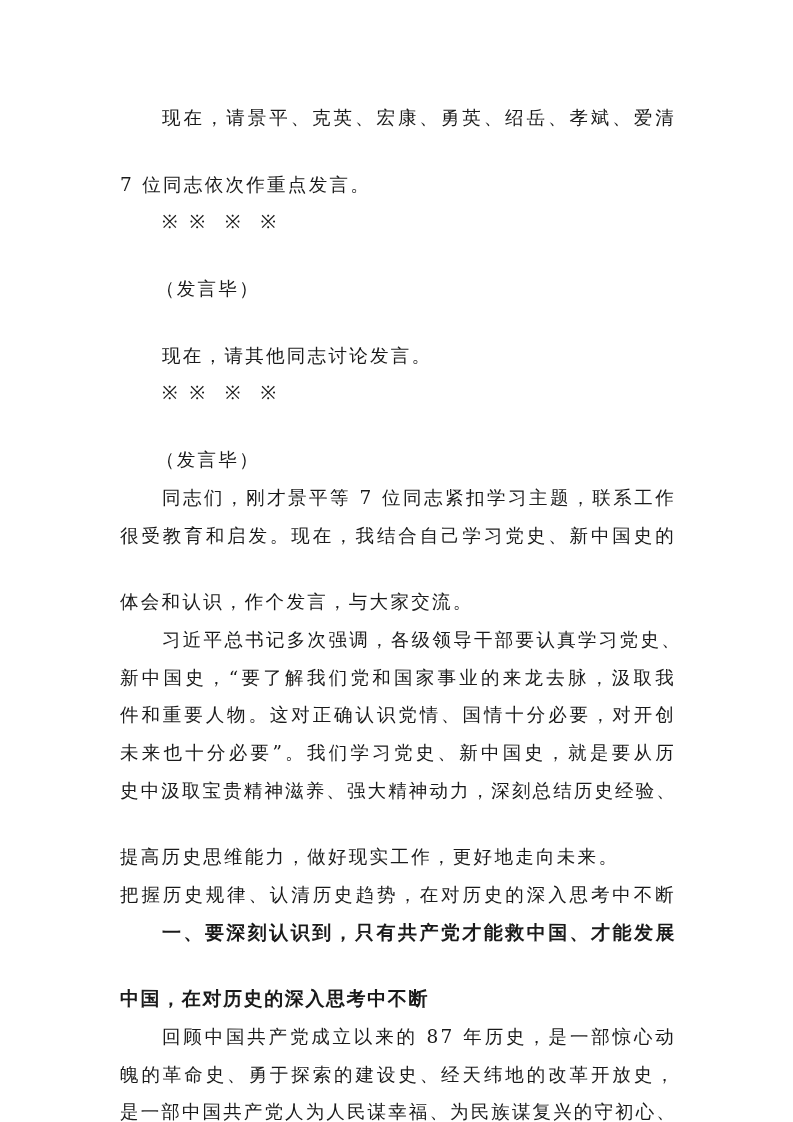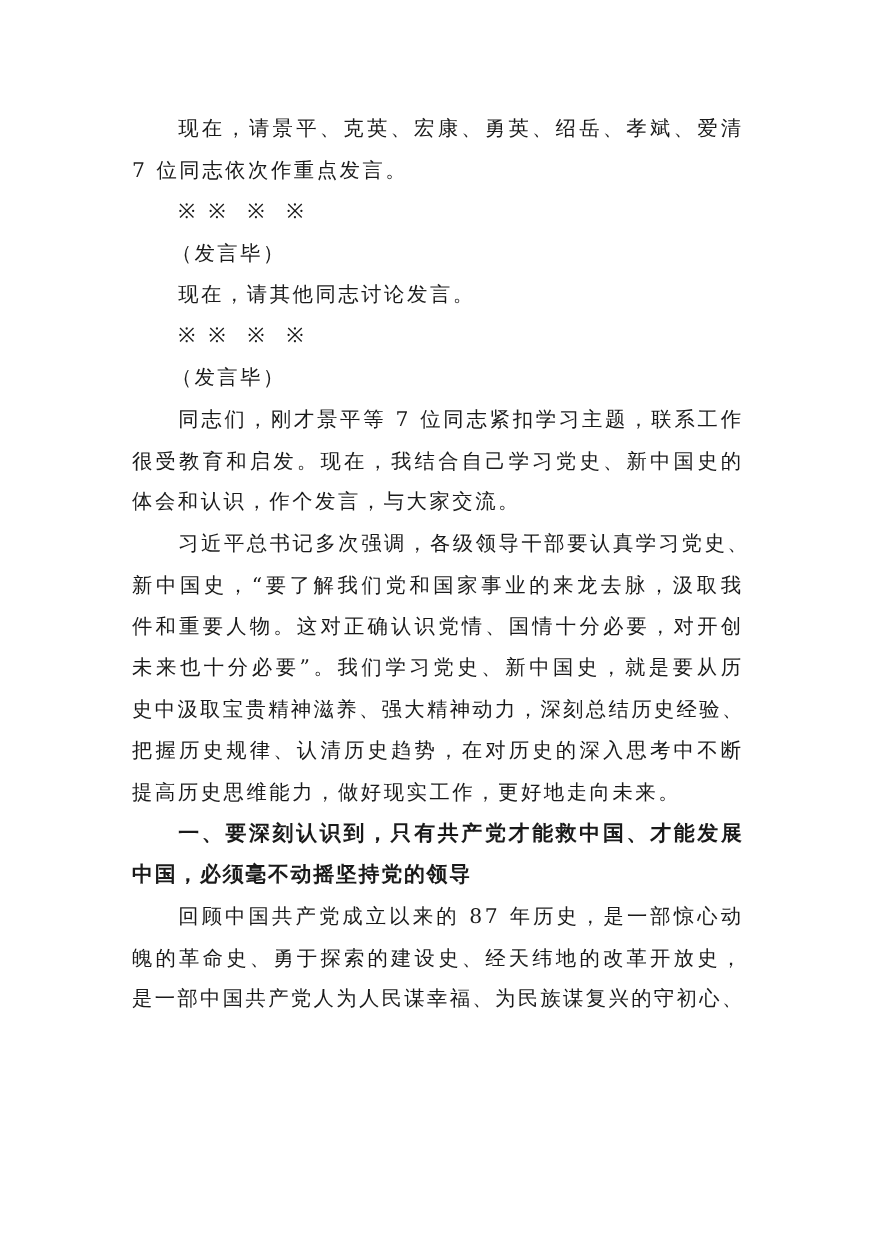--- a/index.html
+++ b/index.html
@@ -32,20 +32,21 @@
       height: 37.7px;
       line-height: 37.7px;
       font-size: 18.5px;
       white-space: nowrap;
       letter-spacing: 2.3px;
       text-align: justify;
       text-align-last: justify;
     }
     .line.last {
       text-align-last: left;
+      margin-top: 29px;
     }
     .indent {
       padding-left: 42px;
     }
     .heading {
       font-family: Liberation Serif, serif;
       font-weight: bold;
       letter-spacing: 1.6px;
       font-size: 19px;
     }
@@ -94,27 +95,27 @@
       <div class="line">很受教育和启发。现在，我结合自己学习党史、新中国史的</div>
       <div class="line last">体会和认识，作个发言，与大家交流。</div>
     </div>
 
     <div>
       <div class="line indent">习近平总书记多次强调，各级领导干部要认真学习党史、</div>
       <div class="line">新中国史，“要了解我们党和国家事业的来龙去脉，汲取我</div>
       <div class="line">件和重要人物。这对正确认识党情、国情十分必要，对开创</div>
       <div class="line">未来也十分必要”。我们学习党史、新中国史，就是要从历</div>
       <div class="line" style="letter-spacing:1.2px;">史中汲取宝贵精神滋养、强大精神动力，深刻总结历史经验、</div>
+      <div class="line last">提高历史思维能力，做好现实工作，更好地走向未来。</div>
       <div class="line">把握历史规律、认清历史趋势，在对历史的深入思考中不断</div>
-      <div class="line last">提高历史思维能力，做好现实工作，更好地走向未来。</div>
     </div>
 
     <div>
       <div class="line indent heading">一、要深刻认识到，只有共产党才能救中国、才能发展</div>
-      <div class="line heading last">中国，必须毫不动摇坚持党的领导</div>
+      <div class="line heading last">中国，在对历史的深入思考中不断</div>
     </div>
 
     <div>
       <div class="line indent">回顾中国共产党成立以来的 87 年历史，是一部惊心动</div>
       <div class="line">魄的革命史、勇于探索的建设史、经天纬地的改革开放史，</div>
       <div class="line" style="letter-spacing:1.2px;">是一部中国共产党人为人民谋幸福、为民族谋复兴的守初心、</div>
     </div>
 
   </div>
 </div>

